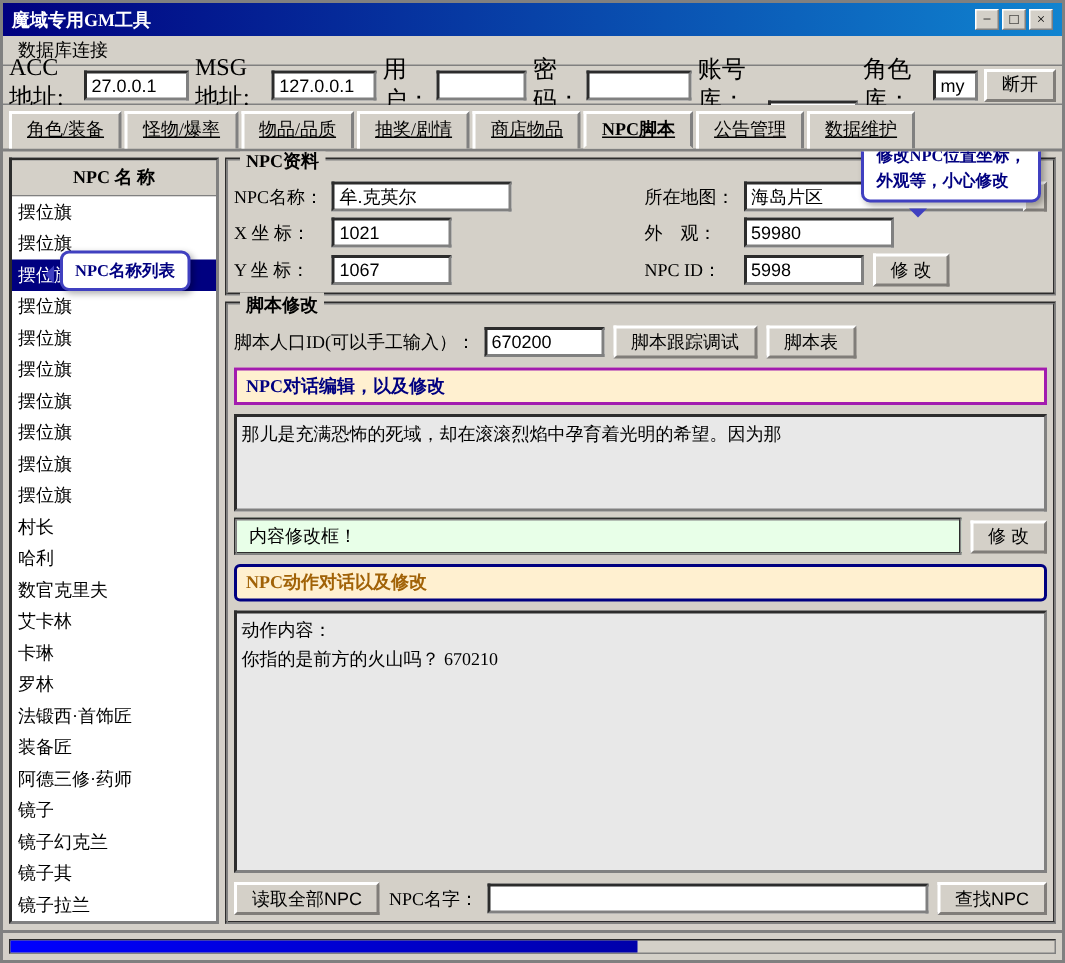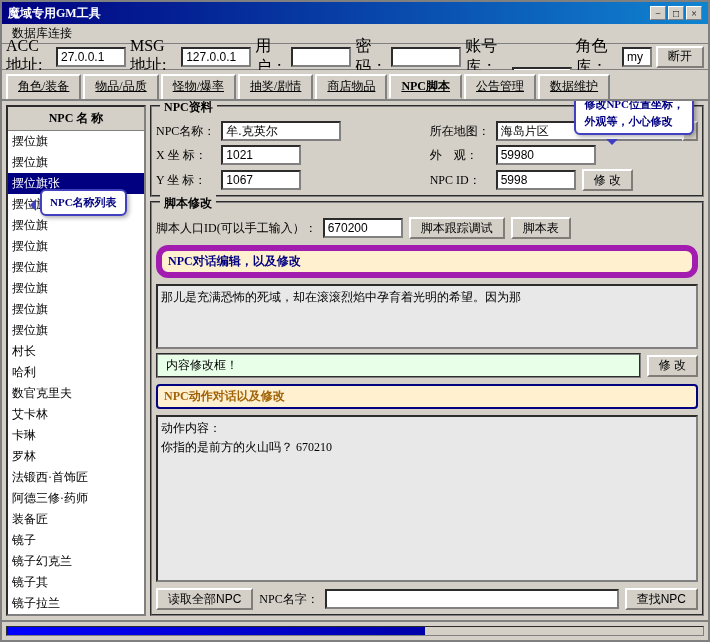--- a/index.html
+++ b/index.html
@@ -298,22 +298,22 @@
     <input class="toolbar-input" style="width: 70px;" type="password" value="">
     <span class="toolbar-label">账号库：</span>
     <input class="toolbar-input" style="width: 60px; margin-top: 40px;" value="account">
     <span class="toolbar-label">角色库：</span>
     <input class="toolbar-input" style="width: 30px;" value="my">
     <button class="btn">断开</button>
   </div>
 
   <div class="tabs">
     <div class="tab">角色/装备</div>
+    <div class="tab">怪物/爆率</div>
     <div class="tab">物品/品质</div>
-    <div class="tab">怪物/爆率</div>
     <div class="tab">抽奖/剧情</div>
     <div class="tab">商店物品</div>
     <div class="tab active">NPC脚本</div>
     <div class="tab">公告管理</div>
     <div class="tab">数据维护</div>
   </div>
 
   <div class="main-content">
 
     <div class="left-panel">
@@ -329,22 +329,22 @@
         <div class="npc-list-item">摆位旗</div>
         <div class="npc-list-item">摆位旗</div>
         <div class="npc-list-item">摆位旗</div>
         <div class="npc-list-item">村长</div>
         <div class="npc-list-item">哈利</div>
         <div class="npc-list-item">数官克里夫</div>
         <div class="npc-list-item">艾卡林</div>
         <div class="npc-list-item">卡琳</div>
         <div class="npc-list-item">罗林</div>
         <div class="npc-list-item">法锻西·首饰匠</div>
+        <div class="npc-list-item">装备匠</div>
         <div class="npc-list-item">阿德三修·药师</div>
-        <div class="npc-list-item">装备匠</div>
         <div class="npc-list-item">镜子</div>
         <div class="npc-list-item">镜子幻克兰</div>
         <div class="npc-list-item">镜子其</div>
         <div class="npc-list-item">镜子拉兰</div>
 
       </div>
     </div>
 
     <div class="right-panel">
 
@@ -377,21 +377,21 @@
       <div class="section-box" style="padding-top: 14px; flex:1; display:flex; flex-direction:column; gap:4px;">
         <span class="section-label">脚本修改</span>
 
         <div style="display:flex; align-items:center; gap:6px;">
           <span class="form-label">脚本人口ID(可以手工输入）：</span>
           <input class="form-input" style="width: 80px;" value="670200">
           <button class="btn">脚本跟踪调试</button>
           <button class="btn">脚本表</button>
         </div>
 
-        <div style="position:relative; border: 6px solid #a21caf; border-radius:12px; padding: 2px 6px; display:inline-block; background:#fff0d0; margin: 2px 0;">
+        <div style="position:relative; border: 2px solid #a21caf; border-radius:0; padding: 2px 6px; display:inline-block; background:#fff0d0; margin: 2px 0;">
           <span class="form-label" style="color:#000080; font-weight:bold;">NPC对话编辑，以及修改</span>
         </div>
 
         <textarea class="textarea-box" style="height: 65px; padding: 3px;">那儿是充满恐怖的死域，却在滚滚烈焰中孕育着光明的希望。因为那</textarea>
 
         <div style="display:flex; align-items:center; gap:6px;">
           <div style="border: 2px groove #808080; padding: 2px 8px; background:#e8ffe8; flex:1;">
             <span class="form-label">内容修改框！</span>
           </div>
           <button class="btn">修 改</button>
@@ -407,21 +407,21 @@
         </div>
 
         <div style="display:flex; align-items:center; gap:6px; margin-top:2px;">
           <button class="btn">读取全部NPC</button>
           <span class="form-label">NPC名字：</span>
           <input class="form-input" style="flex: 1 1 0%;" value="">
           <button class="btn">查找NPC</button>
         </div>
       </div>
 
-      <div class="annotation-bubble" style="left: -110px; top: 84px; border-color: #4040c0;">
+      <div class="annotation-bubble" style="left: -110px; top: 62px; border-color: #4040c0;">
         <span>NPC名称列表</span>
         <div style="position:absolute; left:-12px; top:8px; width:0; height:0; border-top:6px solid transparent; border-bottom:6px solid transparent; border-right:6px solid #4040c0;"></div>
       </div>
 
       <div class="annotation-bubble" style="right: 10px; top: -15px; border-color: #4040c0; font-size:11px; line-height:1.5;">
         <div>修改NPC位置坐标，<br>外观等，小心修改</div>
         <div style="position:absolute; bottom:-12px; left:30px; width:0; height:0; border-left:6px solid transparent; border-right:6px solid transparent; border-top:6px solid #4040c0;"></div>
       </div>
 
     </div>

